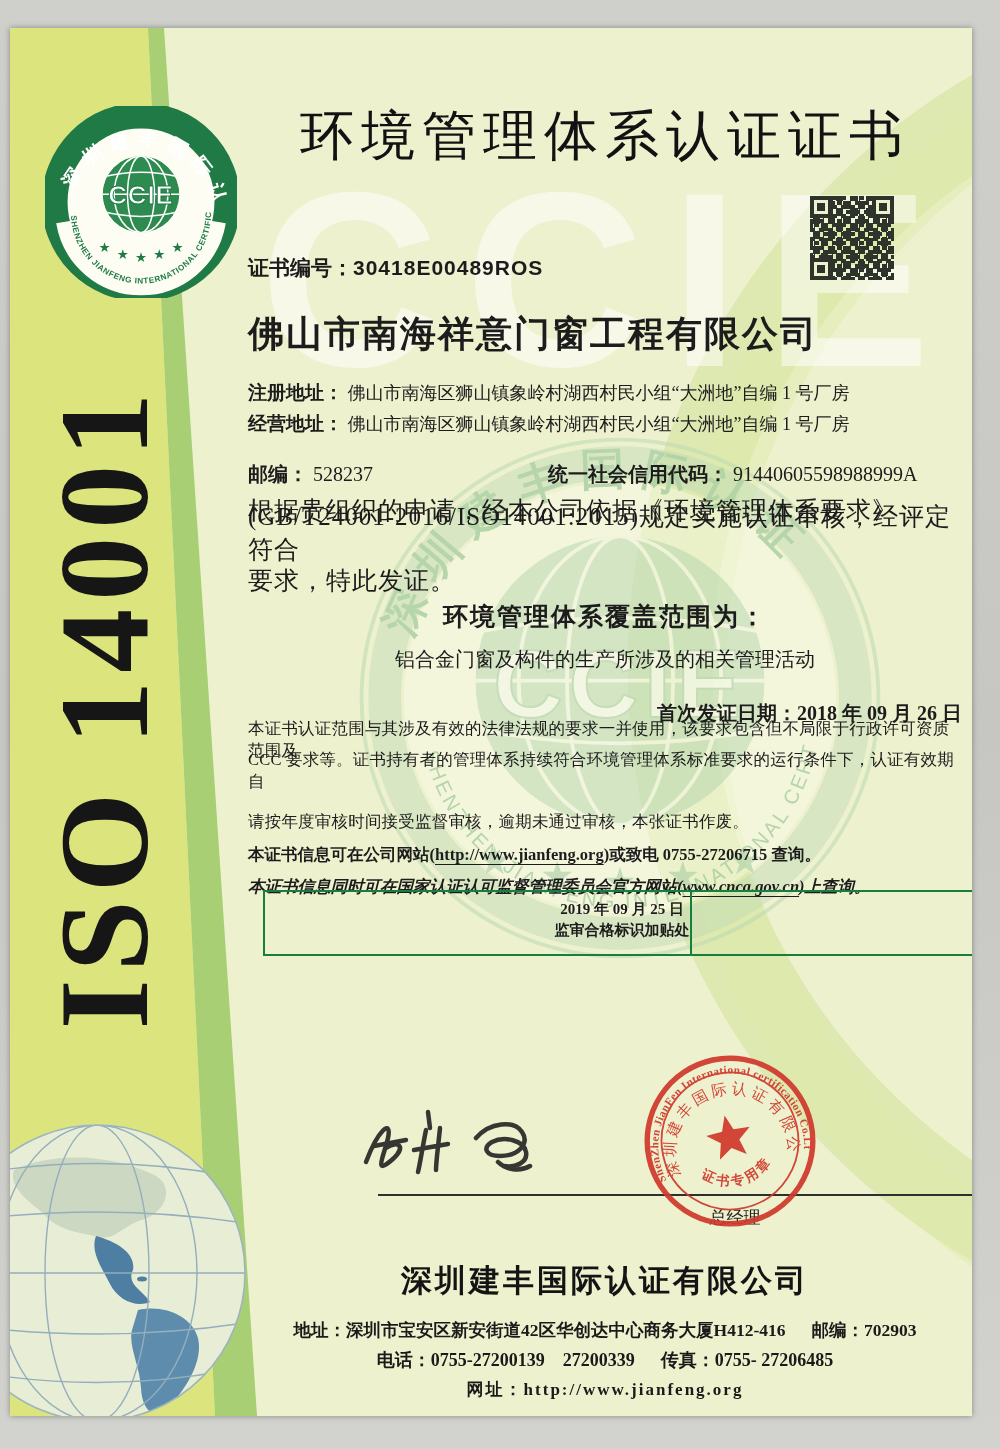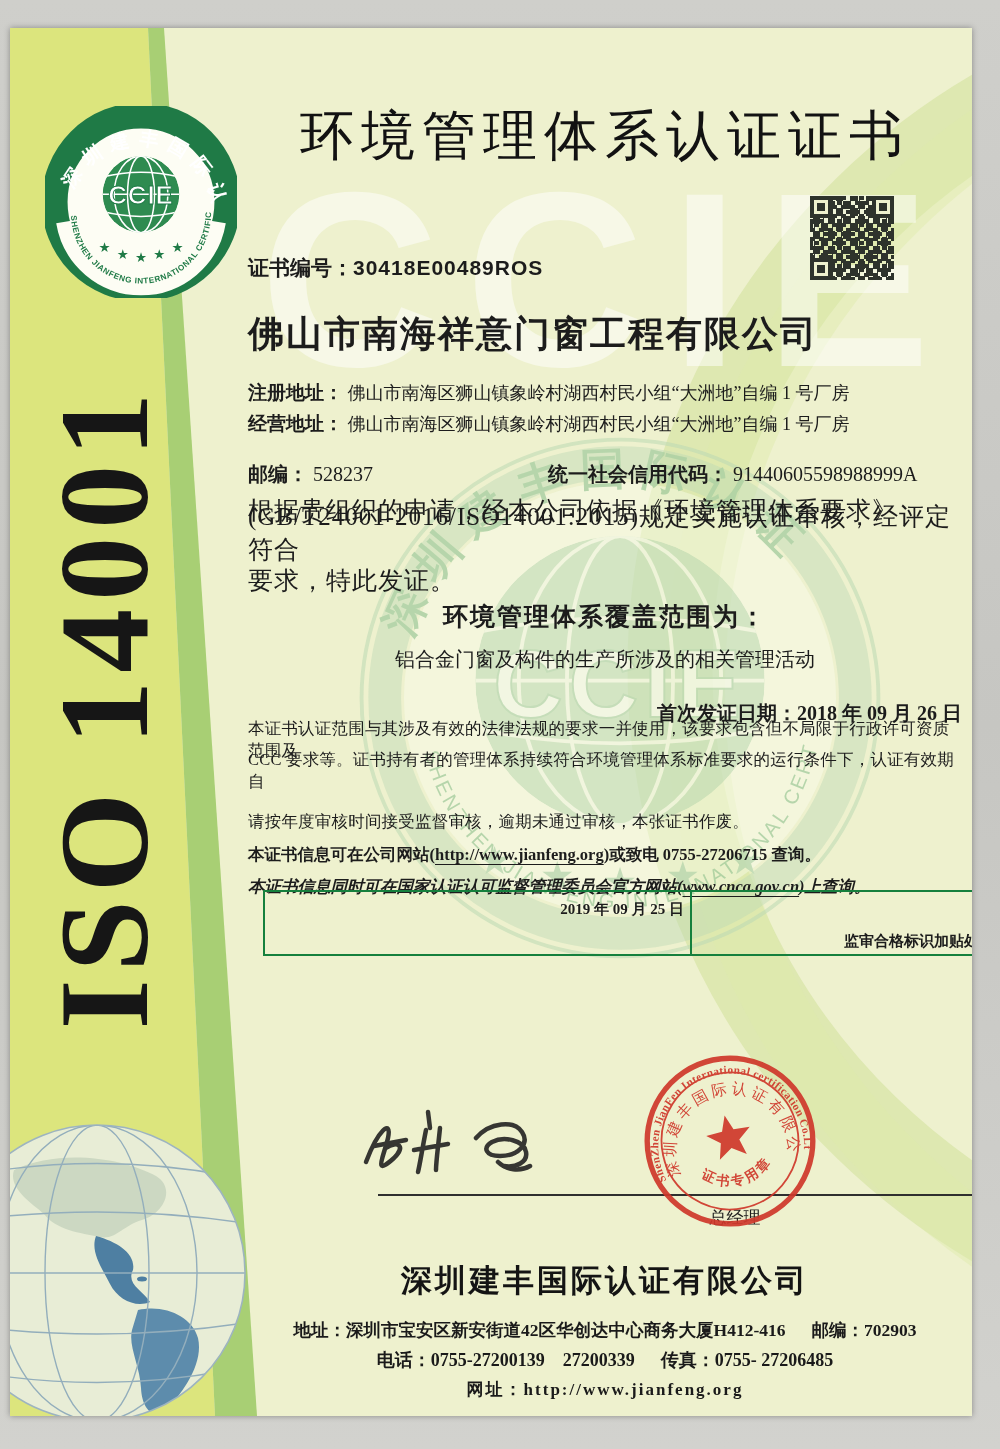--- a/index.html
+++ b/index.html
@@ -59,21 +59,21 @@
   .scopehead { top:572px; text-align:center; font-size:25px; font-weight:bold; letter-spacing:2px; }
   .scope { top:618px; text-align:center; font-size:20px; }
   .firstissue { top:672px; text-align:right; font-size:20px; font-weight:bold; }
   .terms { font-size:16.5px; letter-spacing:.2px; }
   .t0 { top:690px; } .t1 { top:721px; } .t2 { top:752px; } .t3 { top:783px; }
   .query { font-size:16.5px; font-weight:bold; }
   .q1 { top:816px; } .q2 { top:848px;font-style:italic; }
   .query .url { text-decoration:underline; text-underline-offset:4px; }
   .stampbox { position:absolute; height:62px; border:2px solid #15803d; text-align:center;
     font-size:15px; font-weight:bold; }
-  .stampbox .d { margin-top:8px; } .stampbox .l { margin-top:13px;text-align:right; }
+  .stampbox .d { margin-top:8px; } .stampbox .l { margin-top:2px; }
   .box1 { left:15px; top:862px; width:150px; }
   .box2 { left:442px; top:862px; width:152px; }
   .sig { position:absolute; left:100px; top:1072px; width:255px; height:100px; }
   .sigline { position:absolute; left:130px; top:1166px; width:142px; height:2px; background:#2f2f2f; }
   .sigtitle { position:absolute !important; left:130px; top:1178px; width:142px; text-align:center; font-size:17px; }
   .seal { position:absolute; left:392px; top:1023px; width:180px; height:180px; opacity:.92; }
   .issuer { top:1232px; text-align:center; font-size:31px; font-weight:bold; letter-spacing:3px; color:#141414; }
   .foot { text-align:center; font-weight:bold; color:#1a1a1a; }
   .f1 { top:1290px; font-size:17.5px; }
   .f2 { top:1320px; font-size:18px; }

